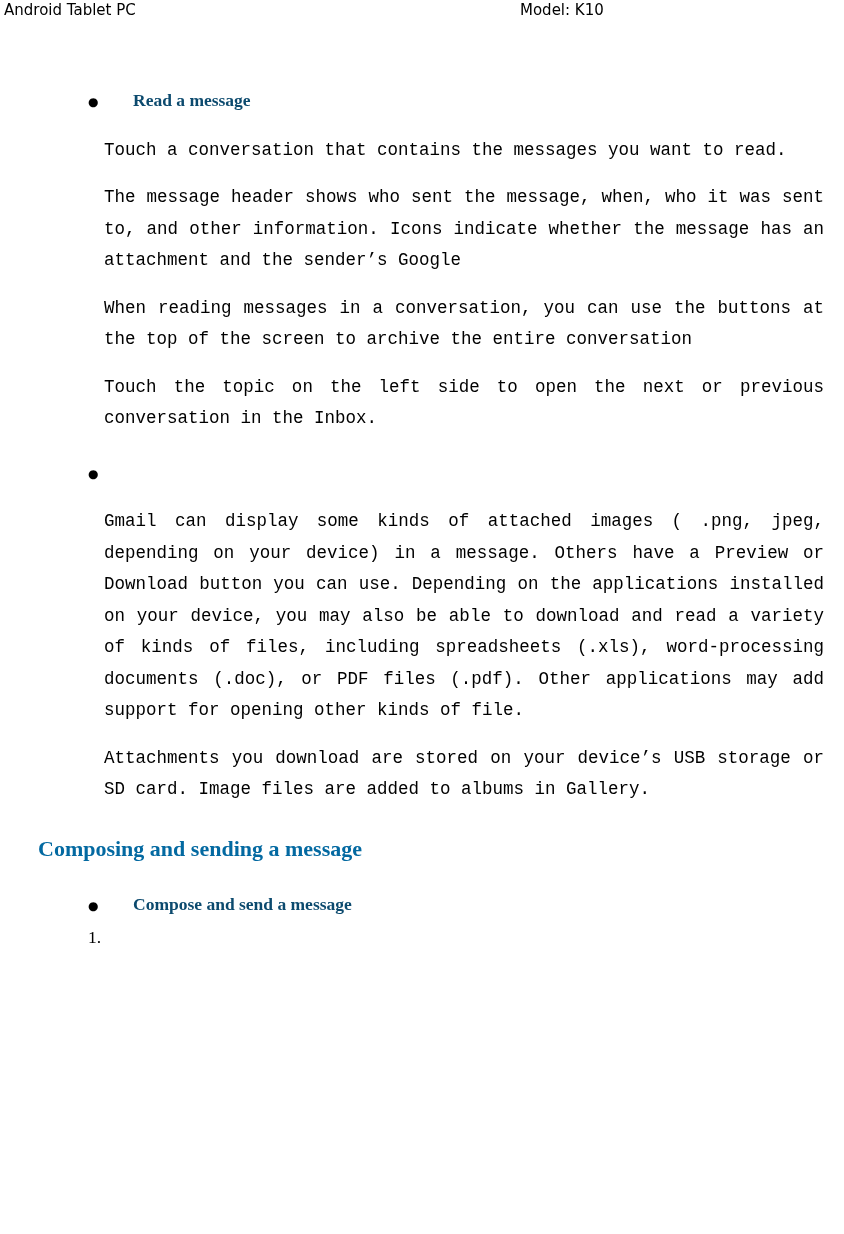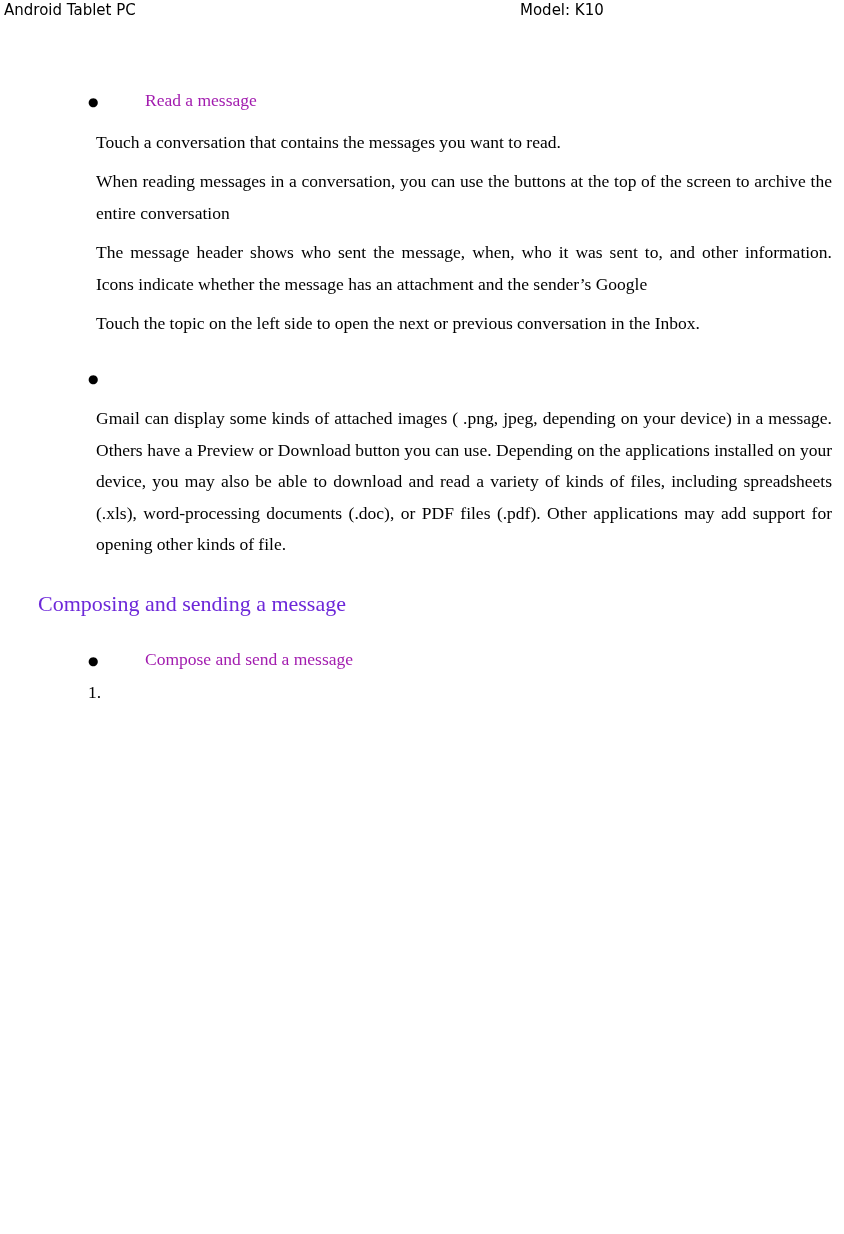--- a/index.html
+++ b/index.html
@@ -28,45 +28,44 @@
   
   .doc-body {
     position: absolute;
     top: 85px;
     left: 88px;
     width: 752px;
     font-size: 17.5px;
     line-height: 31.5px;
     text-align: justify;
   }
-  .para { margin: 8px; }
+  .para { margin: 16px; font-family: Liberation Mono, monospace; }
   .bullet-row {
     display: flex;
     align-items: baseline;
     margin-top: 24px;
     text-align: left;
   }
   .bullet-row.first { margin-top: 0; }
   .bullet-glyph {
     width: 45px;
     flex: 0 0 45px;
     font-size: 12px;
     font-family: "DejaVu Sans", sans-serif;
   }
   .bullet-title {
-    font-weight: normal;
-    color: #a21caf;
-    margin-left: 12px;
+    font-weight: bold;
+    color: #0c4a6e;
   }
   .section-heading {
     margin: 26px 0 6px -50px;
     font-size: 22px;
     line-height: 33px;
-    font-weight: normal;
-    color: #6d28d9;
+    font-weight: bold;
+    color: #0369a1;
     text-align: left;
   }
   .step-row {
     display: flex;
     align-items: baseline;
     text-align: left;
   }
   .step-number {
     width: 34px;
     flex: 0 0 34px;
@@ -94,28 +93,29 @@
     <span class="hdr-right">Model: K10</span>
   </header>
 
   <main class="doc-body">
 
     <div class="bullet-row first">
       <span class="bullet-glyph">●</span>
       <span class="bullet-title">Read a message</span>
     </div>
     <p class="para">Touch a conversation that contains the messages you want to read.</p>
+    <p class="para">The message header shows who sent the message, when, who it was sent to, and other information. Icons indicate whether the message has an attachment and the sender’s Google</p>
     <p class="para">When reading messages in a conversation, you can use the buttons at the top of the screen to archive the entire conversation</p>
-    <p class="para">The message header shows who sent the message, when, who it was sent to, and other information. Icons indicate whether the message has an attachment and the sender’s Google</p>
     <p class="para">Touch the topic on the left side to open the next or previous conversation in the Inbox.</p>
 
     <div class="bullet-row">
       <span class="bullet-glyph">●</span>
     </div>
     <p class="para">Gmail can display some kinds of attached images ( .png, jpeg, depending on your device) in a message. Others have a Preview or Download button you can use. Depending on the applications installed on your device, you may also be able to download and read a variety of kinds of files, including spreadsheets (.xls), word-processing documents (.doc), or PDF files (.pdf). Other applications may add support for opening other kinds of file.</p>
+    <p class="para">Attachments you download are stored on your device’s USB storage or SD card. Image files are added to albums in Gallery.</p>
 
     <h2 class="section-heading">Composing and sending a message</h2>
 
     <div class="bullet-row">
       <span class="bullet-glyph">●</span>
       <span class="bullet-title">Compose and send a message</span>
     </div>
 
     <div class="step-row">
       <span class="step-number">1.</span>

